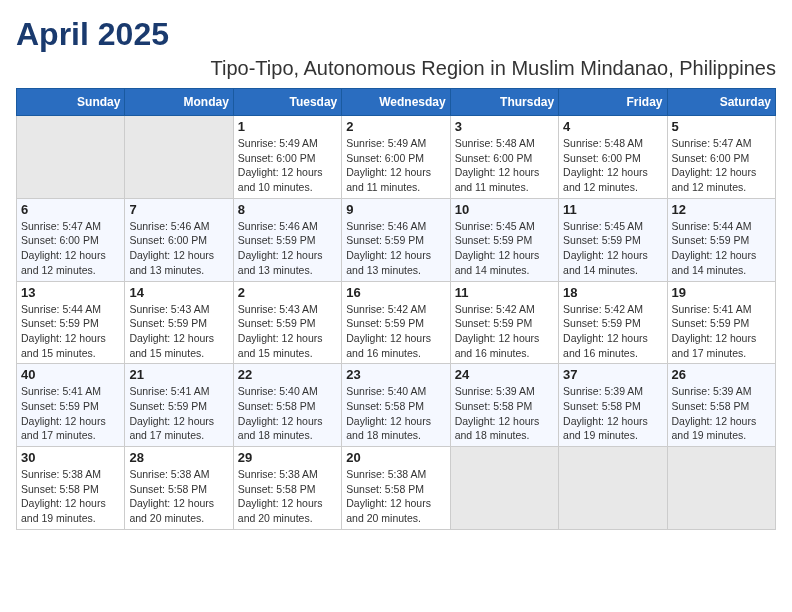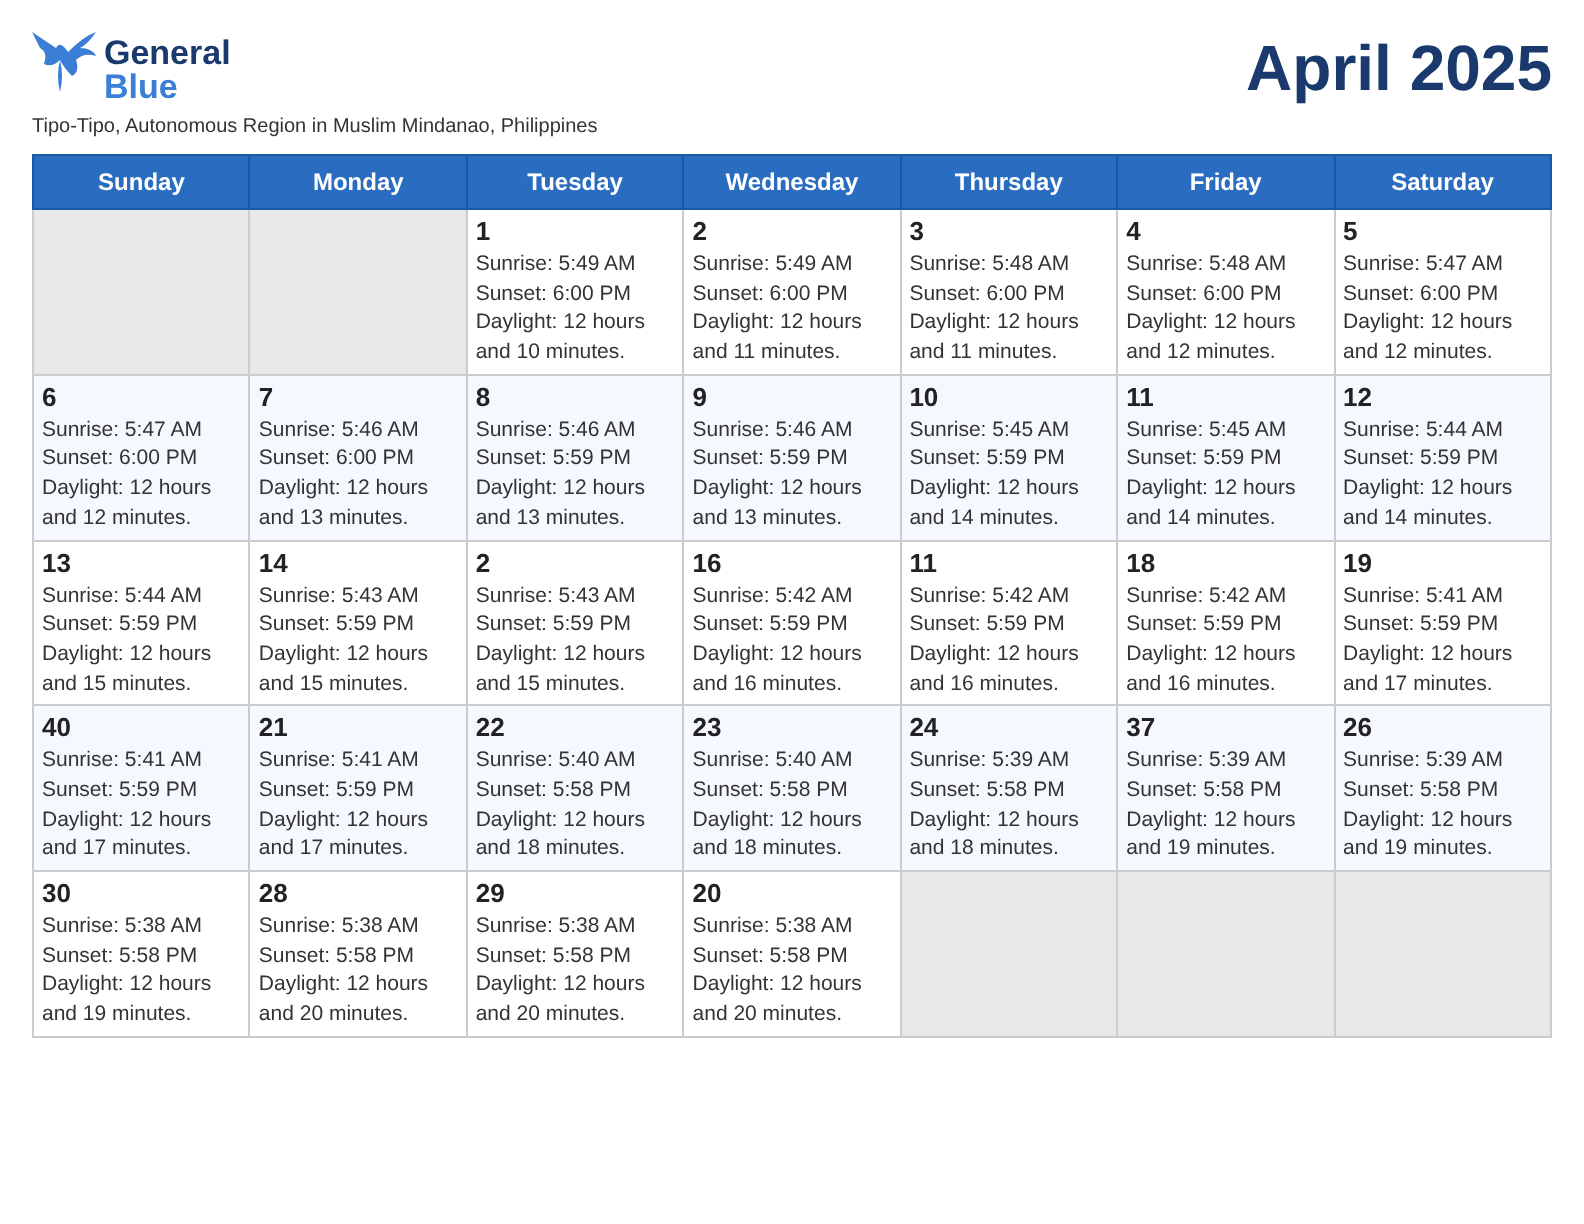--- a/index.html
+++ b/index.html
@@ -16,34 +16,34 @@
       align-items: flex-start;
       margin-bottom: 4px;
     }
     .month-title {
       font-size: 32px;
       font-weight: bold;
       color: #1a3a6e;
       text-align: right;
     }
     .sub-title {
-      text-align: left;
-      font-size: 10px;
+      text-align: right;
+      font-size: 20px;
       color: #333;
       margin-bottom: 8px;
     }
     .calendar {
       width: 100%;
       border-collapse: collapse;
       font-size: 11px;
     }
     .calendar th {
       background: #2a6dc0;
       color: #fff;
-      text-align: center;
+      text-align: right;
       padding: 6px 4px;
       font-size: 12px;
       border: 1px solid #1a5aa0;
     }
     .calendar td {
       border: 1px solid #ccc;
       vertical-align: top;
       padding: 3px 4px;
       width: calc(100% / 7);
       min-height: 70px;
@@ -86,31 +86,20 @@
       color: #3a7fd5;
     }
     .logo-svg {
       margin-right: 4px;
     }
   </style>
 </head>
 <body>
 
 <div class="header">
-  <div class="logo-wrap">
-    <svg class="logo-svg" width="32" height="38" viewBox="0 0 32 38">
-
-      <path d="M18 10 Q26 2 32 0 Q28 6 24 8 Q30 8 32 12 Q26 10 22 14 Q24 20 20 22 Q16 18 14 14 Q10 18 6 16 Q8 10 4 8 Q2 4 0 0 Q6 4 12 8 Q14 4 18 10Z" fill="#3a7fd5"></path>
-      <path d="M14 14 Q16 22 14 30 Q12 22 14 14Z" fill="#3a7fd5"></path>
-    </svg>
-    <div class="logo-name">
-      <span class="logo-general">General</span>
-      <span class="logo-blue">Blue</span>
-    </div>
-  </div>
   <div class="month-title">April 2025</div>
 </div>
 
 <div class="sub-title">Tipo-Tipo, Autonomous Region in Muslim Mindanao, Philippines</div>
 
 <table class="calendar">
   <thead>
     <tr>
     <th>Sunday</th>
         <th>Monday</th>

